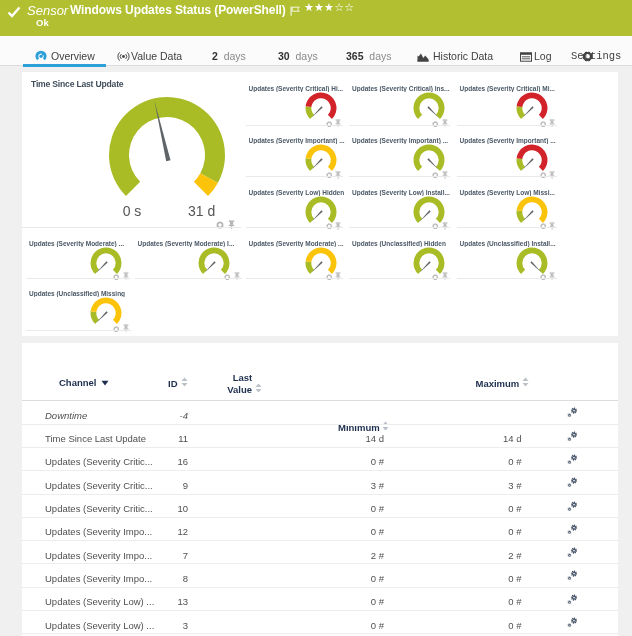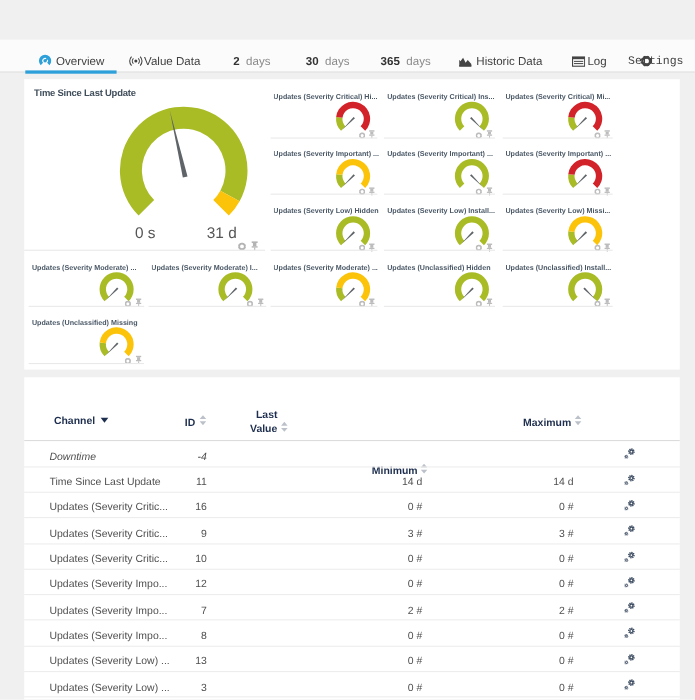--- a/index.html
+++ b/index.html
@@ -40,20 +40,33 @@
   .th{position:absolute;font-size:9.5px;font-weight:bold;color:#1d2e4e;white-space:nowrap;}
   .td{position:absolute;font-size:9.5px;color:#4f4f4f;white-space:nowrap;}
   .row-sep{position:absolute;left:0;width:596px;height:1px;background:#ededed;}
   .hdr-sep{position:absolute;left:0;width:596px;height:1px;background:#dcdcdc;}
 </style>
 </head>
 <body>
 
 <div id="app">
 
+  <div id="sensor-header" style="background: rgb(177, 191, 48);">
+    <span class="abs" id="hdr-check" style="left:7px;top:5px;"><svg width="14" height="13" viewBox="0 0 14 13">
+          <polyline points="1.5,6.5 5,10 12.5,1.5" fill="none" stroke="#ffffff" stroke-width="2.4"></polyline>
+        </svg></span>
+    <span id="hdr-type">Sensor</span>
+    <span id="hdr-title">Windows Updates Status (PowerShell)</span>
+    <span class="abs" id="hdr-flag" style="left:290px;top:3px;"><svg width="10" height="11" viewBox="0 0 10 11">
+          <line x1="1.1" y1="0.5" x2="1.1" y2="9.8" stroke="rgba(255,255,255,0.85)" stroke-width="1.2"></line>
+          <path d="M2.2 1.2 H9.3 L7.6 3.2 9.3 5.2 H2.2 Z" fill="none" stroke="rgba(255,255,255,0.85)" stroke-width="1"></path>
+        </svg></span>
+    <span id="hdr-stars">★★★☆☆</span>
+    <span id="hdr-status">Ok</span>
+  </div>
 
   <div id="tab-bar">
       <div class="tab" style="left: 0px; width: 0px; height: 30px; pointer-events: none;">
         <span class="tab-icon" style="left: 35px; position: absolute;"><svg width="12" height="12" viewBox="0 0 12 12">
             <path d="M2.04 10.26 A5.6 5.6 0 1 1 9.96 10.26 L7.84 8.14 A2.6 2.6 0 1 0 4.16 8.14 Z" fill="#2da0da"></path>
             <circle cx="6" cy="6.3" r="1.6" fill="#2da0da"></circle>
             <line x1="6" y1="6.3" x2="9.6" y2="2.7" stroke="#2da0da" stroke-width="1.6"></line>
           </svg></span>
         <span class="tab-label tab-active-label" style="left: 51px;">Overview</span>
         <span class="tab-underline" style="left: 23px; width: 83px;"></span>
@@ -498,21 +511,21 @@
               <rect x="1.6" y="1.7" width="2.8" height="2.6" fill="#bcbcbc"></rect>
               <rect x="0.6" y="4.3" width="4.8" height="1.1" fill="#bcbcbc"></rect>
               <rect x="2.6" y="5.4" width="0.9" height="2.4" fill="#bcbcbc"></rect>
             </svg></span></div>
       </div>
       <div class="tile-border" style="left: 4px; top: 257.5px; width: 104.5px;"></div>
     </div>
 
   <div id="table-card" class="card">
       <div style="position: absolute; left: 0px; top: 0px; width: 596px; height: 58px;">
-        <div class="th" style="left: 27px; top: 34px;">Channel <span style="margin-left:2px;"><svg width="8" height="6" viewBox="0 0 8 6">
+        <div class="th" style="left: 37px; top: 34px;">Channel <span style="margin-left:2px;"><svg width="8" height="6" viewBox="0 0 8 6">
               <polygon points="0.5,0.8 7.5,0.8 4,5.4" fill="#1d2e4e"></polygon>
             </svg></span></div>
         <div class="th" style="left: 146px; top: 34px;">ID <span style="margin-left:1px;"><svg width="7" height="10" viewBox="0 0 7 10">
               <polygon points="3.5,0.5 6.5,4 0.5,4" fill="#bcc1c9"></polygon>
               <polygon points="3.5,9.5 6.5,6 0.5,6" fill="#bcc1c9"></polygon>
             </svg></span></div>
         <div class="th" style="left: 210.5px; top: 28.5px; width: 20px; text-align: center;">Last</div>
         <div class="th" style="left: 202.5px; top: 40px; width: 40px; text-align: center;">Value <span><svg width="7" height="10" viewBox="0 0 7 10">
               <polygon points="3.5,0.5 6.5,4 0.5,4" fill="#bcc1c9"></polygon>
               <polygon points="3.5,9.5 6.5,6 0.5,6" fill="#bcc1c9"></polygon>

